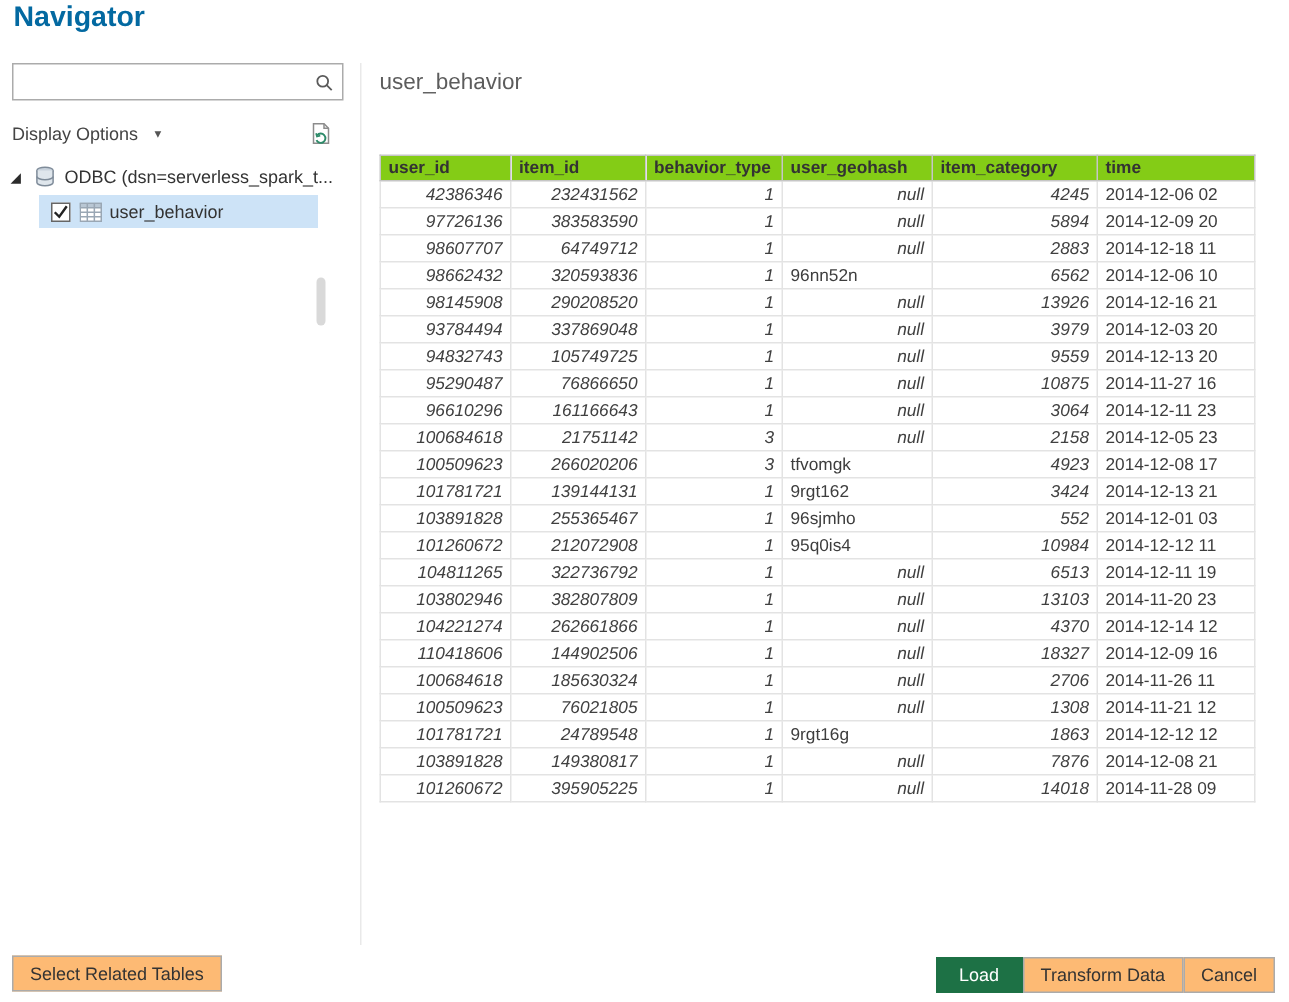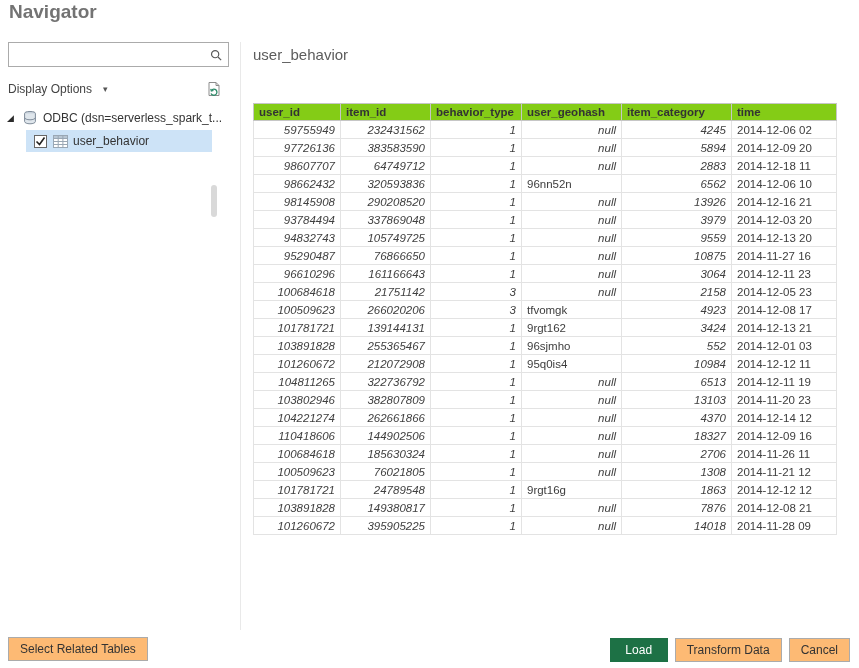--- a/index.html
+++ b/index.html
@@ -5,21 +5,21 @@
   * { box-sizing: border-box; }
   html, body { margin: 0; padding: 0; }
   body {
     width: 859px; height: 668px; position: relative;
     font-family: "Liberation Sans", sans-serif;
     background: #ffffff; overflow: hidden; color: #333;
   }
 
   .dialog-title {
     position: absolute; left: 9px; top: 1px;
-    font-size: 19px; font-weight: bold; color: #737373;
+    font-size: 19px; font-weight: bold; color: #0369a1;
   }
 
   
   .search-box {
     position: absolute; left: 8px; top: 42px; width: 221px; height: 25px;
     border: 1px solid #ababab; background: #fff;
     display: flex; align-items: center;
   }
   .search-input {
     flex: 1; height: 100%; border: none; outline: none;
@@ -90,21 +90,21 @@
 
   
   .btn {
     height: 24px; border: 1px solid #ababab; background: #fdba74;
     font-family: inherit; font-size: 12px; color: #333;
     padding: 0 11px; cursor: pointer;
   }
   .btn-select-related { position: absolute; left: 8px; bottom: 7px; }
   .footer-right {
     position: absolute; right: 9px; bottom: 6px;
-    display: flex; gap: 7px; align-items: center;
+    display: flex; align-items: center;
   }
   .btn-primary {
     background: var(--accent, #1d7145); border-color: var(--accent, #1d7145);
     color: #fff; min-width: 58px;
   }
 </style>
 </head>
 <body>
 
 <div class="dialog-title">Navigator</div>
@@ -186,21 +186,21 @@
           <th>user_id</th>
           <th>item_id</th>
           <th>behavior_type</th>
           <th>user_geohash</th>
           <th>item_category</th>
           <th>time</th>
         </tr>
       </thead>
     <tbody id="table-body">
         <tr>
-          <td class="num">59755949</td>
+          <td class="num">42386346</td>
           <td class="num">232431562</td>
           <td class="num">1</td>
           <td class="num">null</td>
           <td class="num">4245</td>
           <td>2014-12-06 02</td>
         </tr>
         <tr>
           <td class="num">97726136</td>
           <td class="num">383583590</td>
           <td class="num">1</td>

